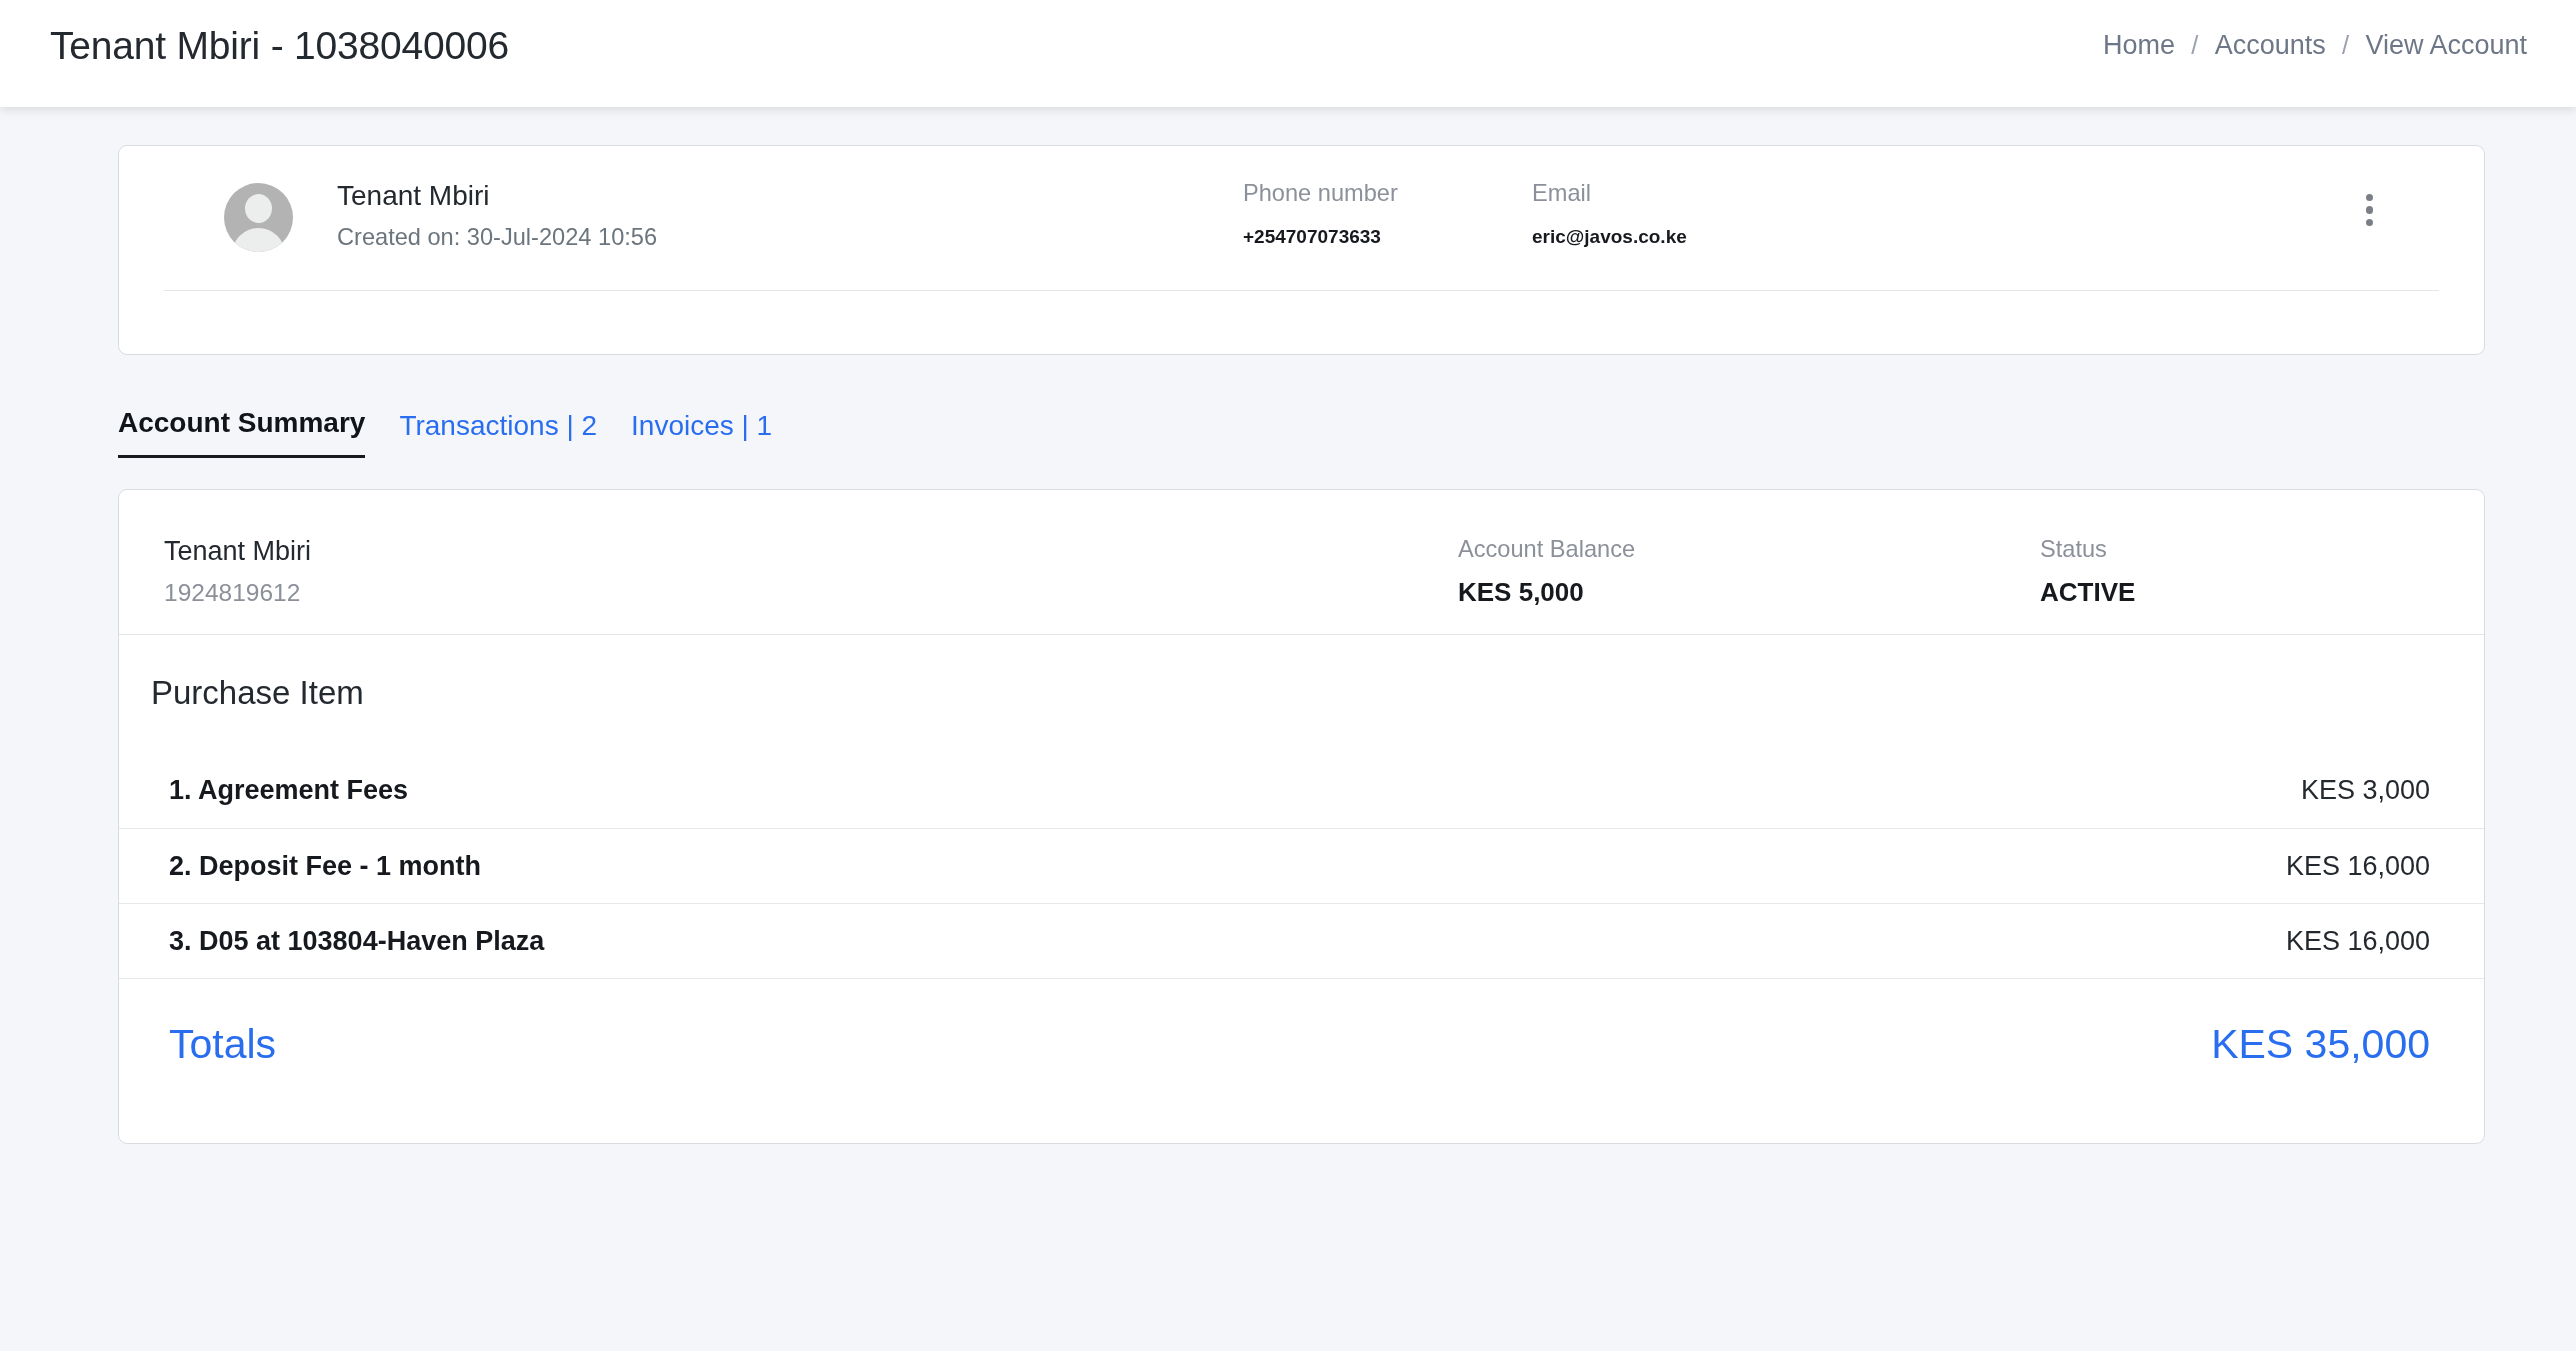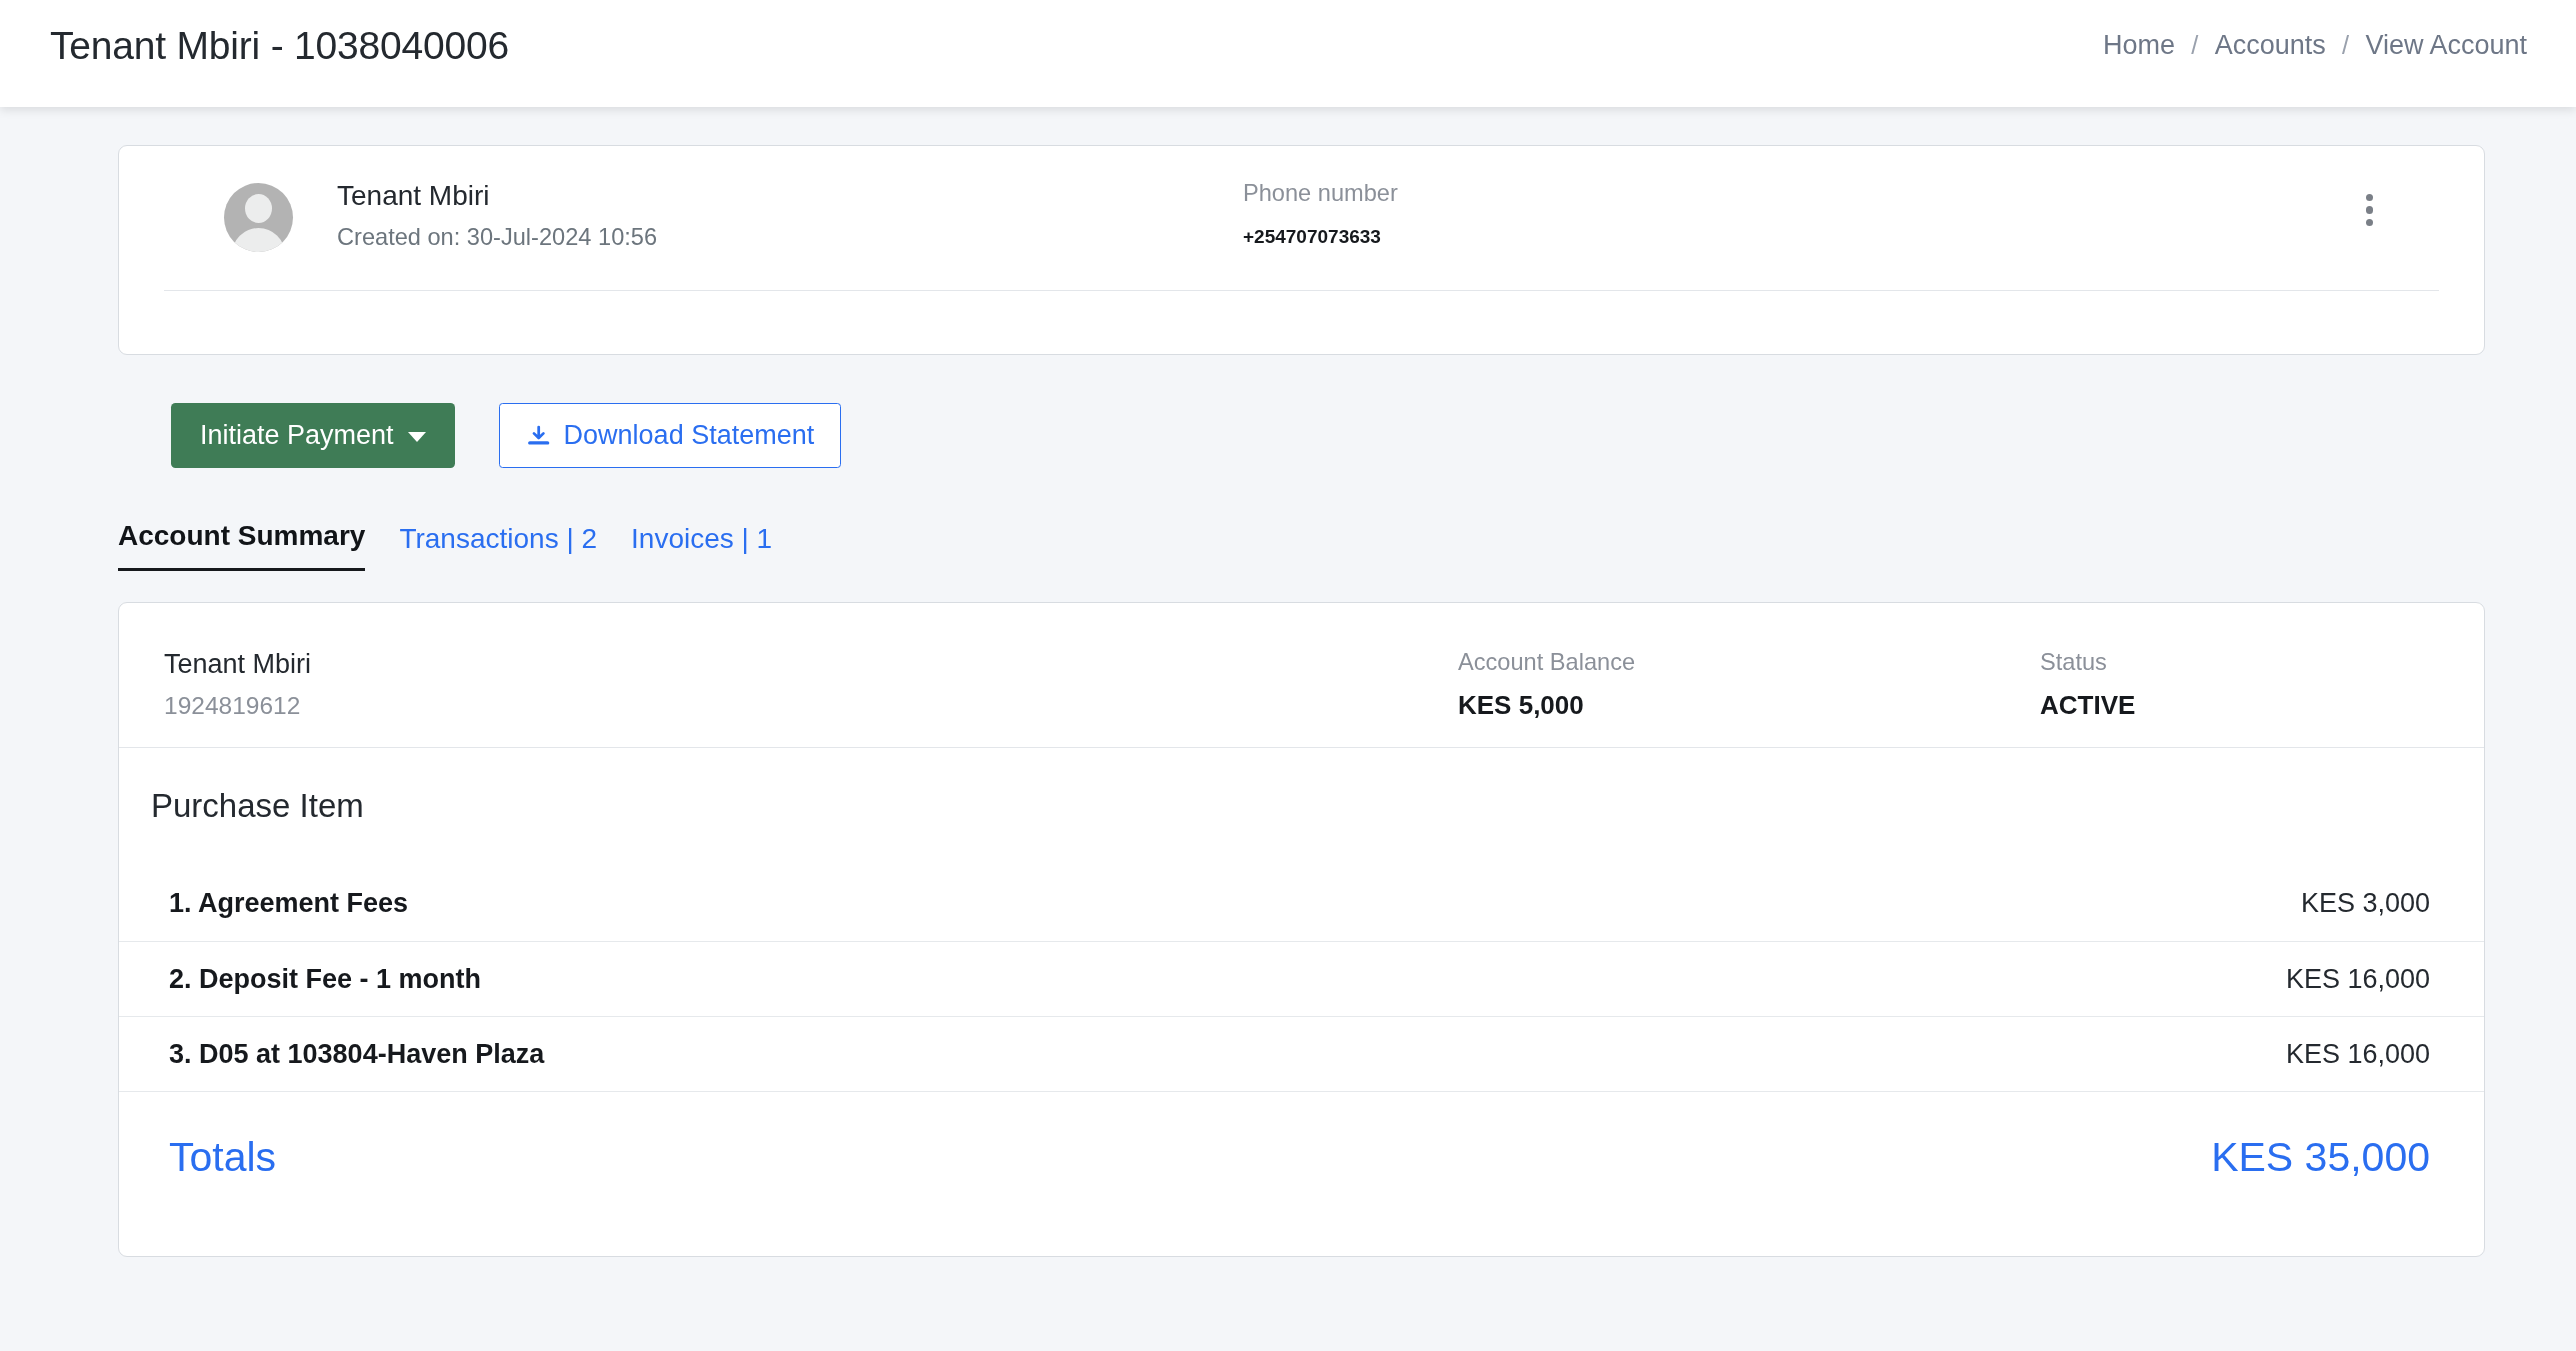--- a/index.html
+++ b/index.html
@@ -313,45 +313,33 @@
       <div class="profile-name-block">
         <div class="profile-name">Tenant Mbiri</div>
         <div class="profile-sub">Created on: 30-Jul-2024 10:56</div>
       </div>
 
       <div class="field-block phone">
         <div class="field-label">Phone number</div>
         <div class="field-value">+254707073633</div>
       </div>
 
+      <div class="field-block email">
+        <div class="field-label">Email</div>
+        <div class="field-value">eric@javos.co.ke</div>
+      </div>
 
       <div class="kebab">
         <i></i>
         <i></i>
         <i></i>
       </div>
     </div>
   </div>
 
-  <div class="actions">
-    <button class="btn-primary">
-      <span>Initiate Payment</span>
-      <span class="caret"></span>
-    </button>
-
-    <button class="btn-outline">
-      <span class="dl-icon">
-        <svg width="25.4" height="25.4" viewBox="0 0 24 24" fill="#2a6ef0" aria-hidden="true">
-          <path d="M12 2.5a1.3 1.3 0 0 1 1.3 1.3v7.4l2.3-2.3a1.25 1.25 0 0 1 1.8 1.75l-4.5 4.5a1.25 1.25 0 0 1-1.8 0l-4.5-4.5a1.25 1.25 0 0 1 1.8-1.75l2.3 2.3V3.8A1.3 1.3 0 0 1 12 2.5z"></path>
-          <path d="M3.6 17.2h16.8c.9 0 1.6.7 1.6 1.6s-.7 1.6-1.6 1.6H3.6c-.9 0-1.6-.7-1.6-1.6s.7-1.6 1.6-1.6z"></path>
-        </svg>
-      </span>
-      <span>Download Statement</span>
-    </button>
-  </div>
 
   <div class="tabs">
     <a class="tab active" href="#">Account Summary</a>
     <a class="tab" href="#">Transactions | 2</a>
     <a class="tab" href="#">Invoices | 1</a>
   </div>
 
   <div class="card summary-card">
 
     <div class="summary-head">

